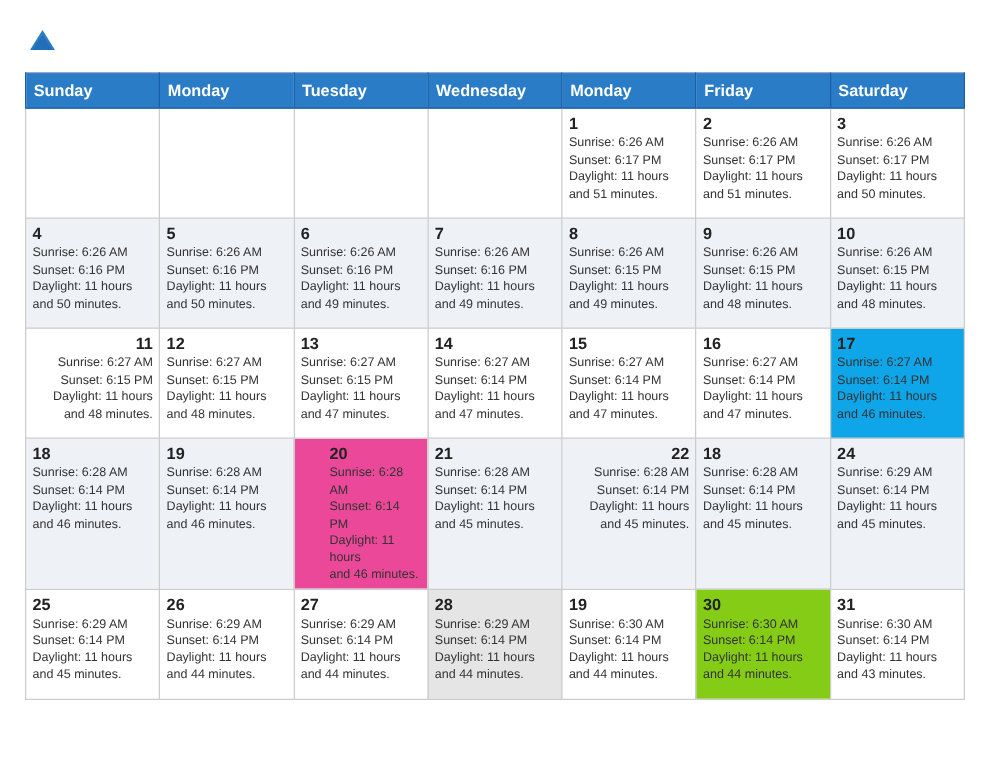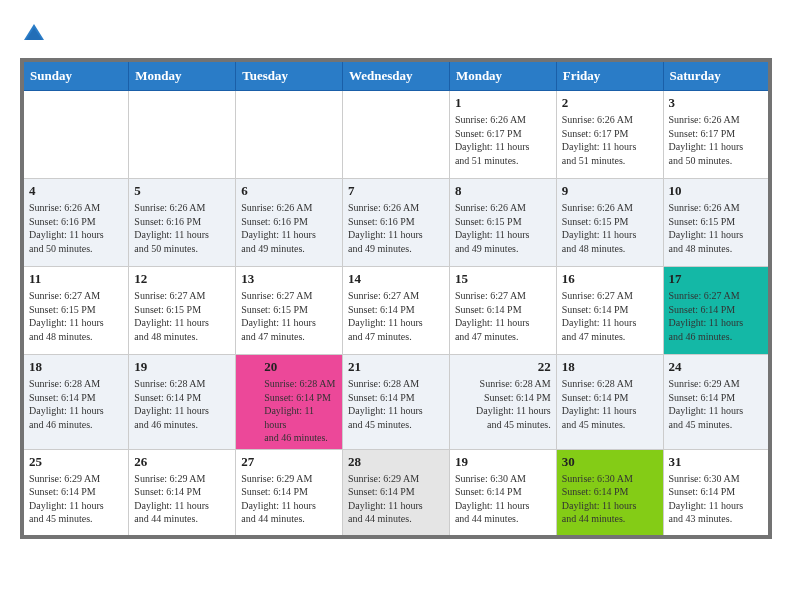--- a/index.html
+++ b/index.html
@@ -48,22 +48,21 @@
       font-weight: bold;
       color: #333;
     }
     .subtitle {
       font-size: 16px;
       color: #555;
     }
     table {
       width: 100%;
       border-collapse: collapse;
-      border: 4px solid #737373;
-      font-family: Liberation Serif, serif;
+      border: 1px solid #737373;
     }
     th {
       background-color: #2a7cc7;
       color: #fff;
       font-size: 13px;
       font-weight: bold;
       padding: 6px 6px;
       text-align: left;
       border: 1px solid #1a5fa8;
     }
@@ -203,21 +202,21 @@
         </td>
         <td style="background-color: rgb(238, 242, 247);">
           <span class="day-num">10</span>
           <div class="day-info" style="white-space: pre-line;">Sunrise: 6:26 AM
 Sunset: 6:15 PM
 Daylight: 11 hours
 and 48 minutes.</div>
         </td>
       </tr>
       <tr>
-        <td style="background-color: rgb(255, 255, 255);">
+        <td style="background-color: rgb(255, 255, 255); text-align: right;">
           <span class="day-num">11</span>
           <div class="day-info" style="white-space: pre-line;">Sunrise: 6:27 AM
 Sunset: 6:15 PM
 Daylight: 11 hours
 and 48 minutes.</div>
         </td>
         <td style="background-color: rgb(255, 255, 255);">
           <span class="day-num">12</span>
           <div class="day-info" style="white-space: pre-line;">Sunrise: 6:27 AM
 Sunset: 6:15 PM
@@ -245,21 +244,21 @@
 Daylight: 11 hours
 and 47 minutes.</div>
         </td>
         <td style="background-color: rgb(255, 255, 255);">
           <span class="day-num">16</span>
           <div class="day-info" style="white-space: pre-line;">Sunrise: 6:27 AM
 Sunset: 6:14 PM
 Daylight: 11 hours
 and 47 minutes.</div>
         </td>
-        <td style="background-color: #14b8a6;">
+        <td style="background-color: #0ea5e9;">
           <span class="day-num">17</span>
           <div class="day-info" style="white-space: pre-line;">Sunrise: 6:27 AM
 Sunset: 6:14 PM
 Daylight: 11 hours
 and 46 minutes.</div>
         </td>
       </tr>
       <tr>
         <td style="background-color: rgb(238, 242, 247);">
           <span class="day-num">18</span>

